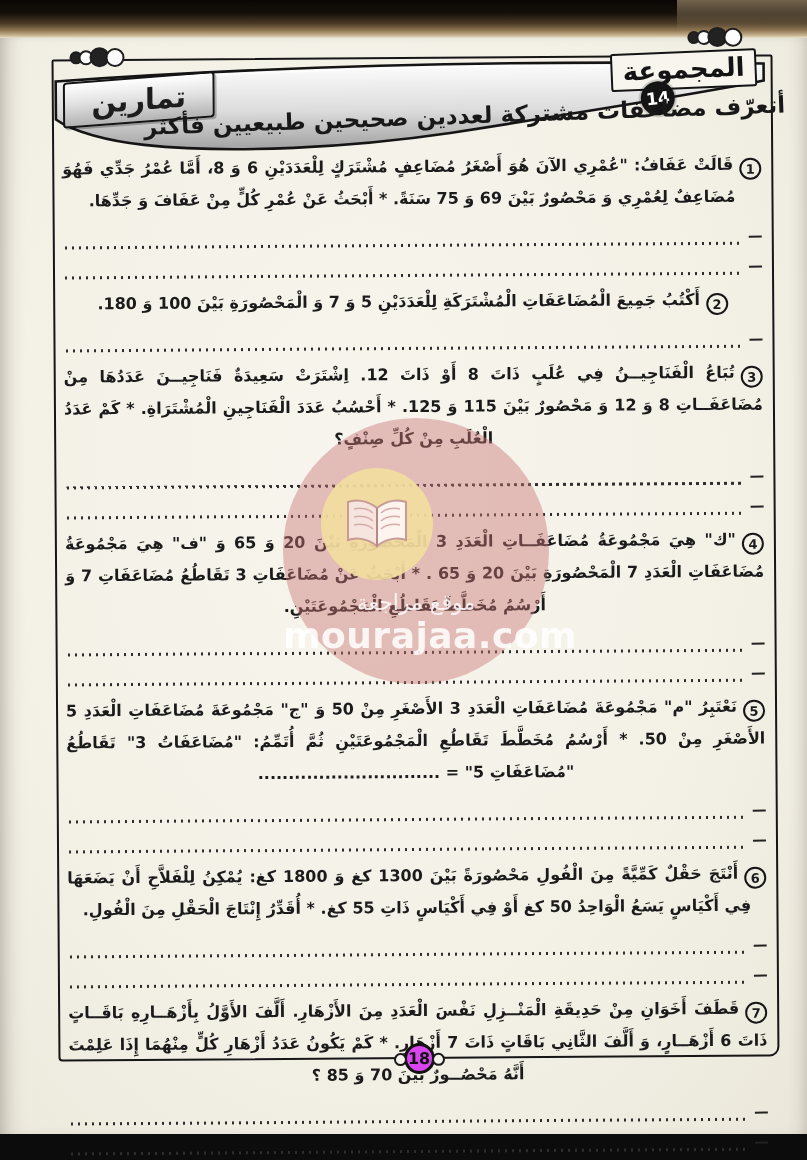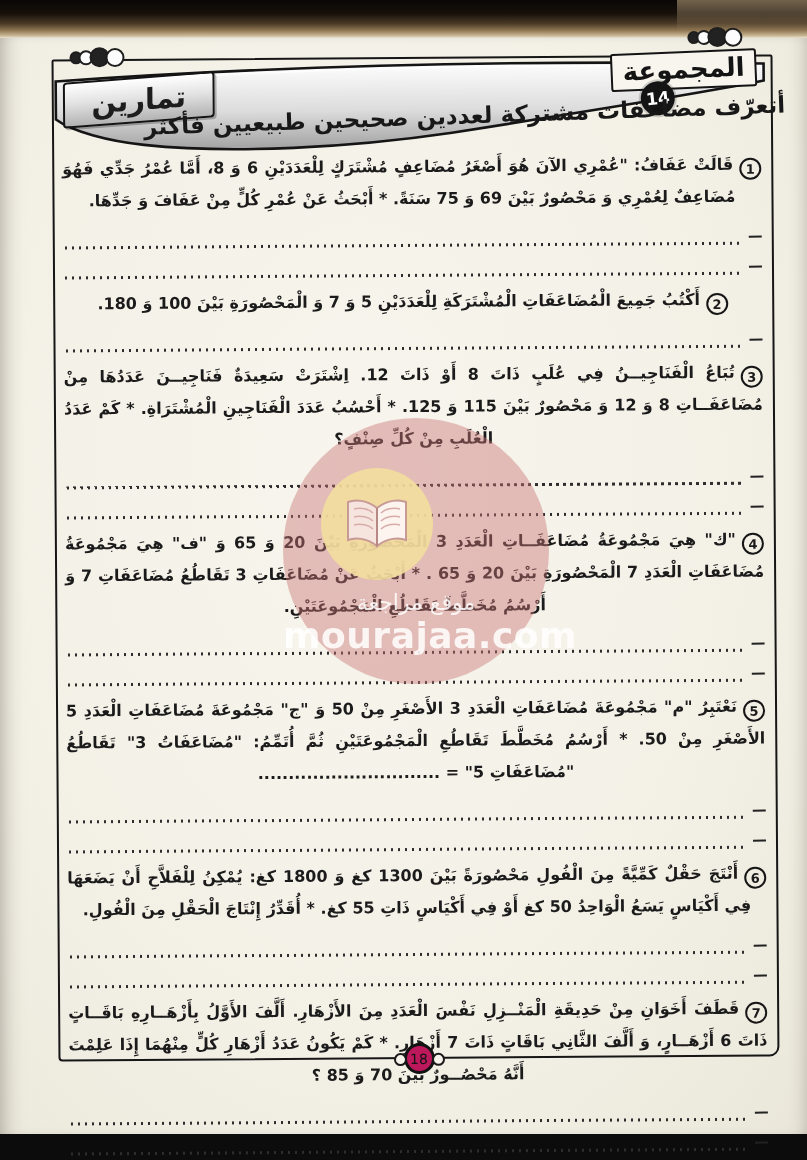--- a/index.html
+++ b/index.html
@@ -103,23 +103,23 @@
     position:absolute; left:38px; top:50px; width:112px; height:112px; border-radius:50%;
     background:rgba(243,222,158,.9); display:flex; align-items:center; justify-content:center;
   }
   .wm-texts { position:absolute; left:0; right:0; top:172px; text-align:center; color:rgba(255,255,255,.85); }
   .wm-site { font-size:22px; font-weight:normal; }
   .wm-url { font-size:36px; font-weight:bold; letter-spacing:.5px; }
 
   
   .page-badge {
     position:absolute; left:50%; bottom:-17px; transform:translateX(-50%);
-    width:31px; height:31px; background:#be185d; border:3.5px solid #121212; border-radius:50%;
+    width:31px; height:31px; background:#d946ef; border:3.5px solid #121212; border-radius:50%;
     display:flex; align-items:center; justify-content:center;
-    font-size:14px; font-weight:normal; color:#121212; z-index:4;
+    font-size:16px; font-weight:bold; color:#121212; z-index:4;
   }
   .page-badge::before, .page-badge::after {
     content:""; position:absolute; top:7px; width:9px; height:9px;
     background:#f6f3eb; border:2px solid #1a1a1a; border-radius:50%;
   }
   .page-badge::before { left:-13px; }
   .page-badge::after { right:-13px; }
 </style>
 </head>
 <body>

